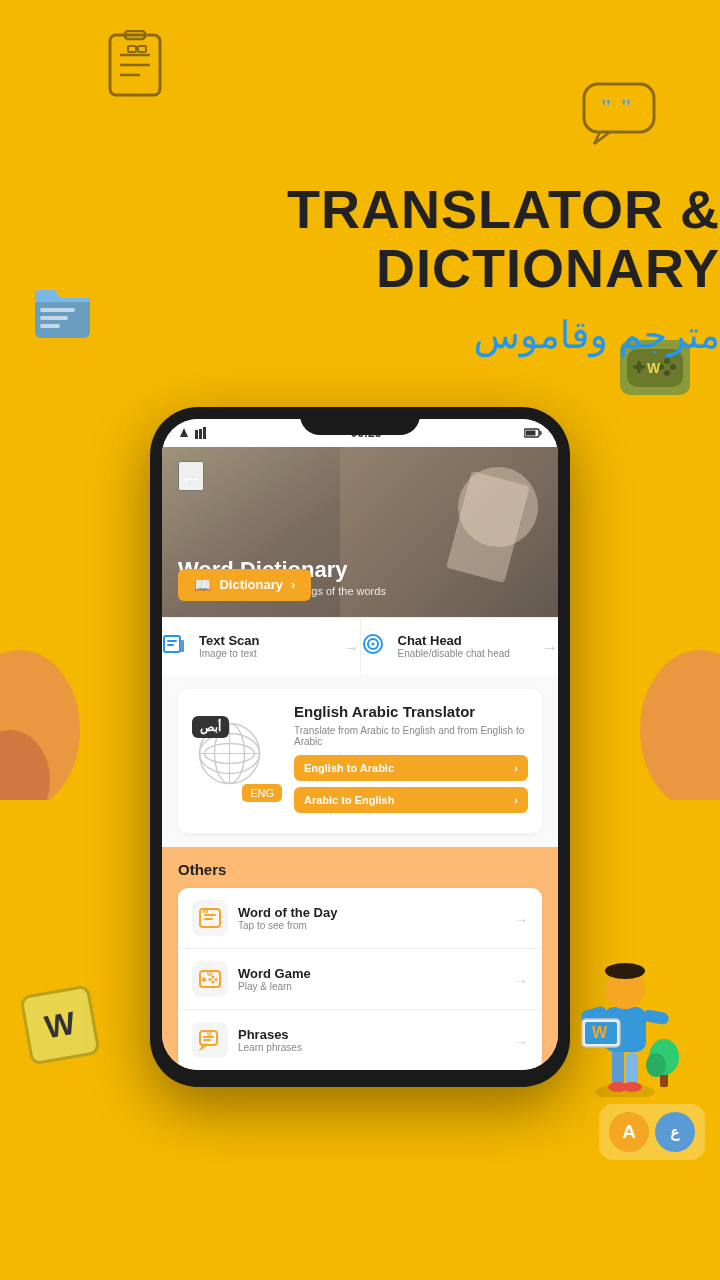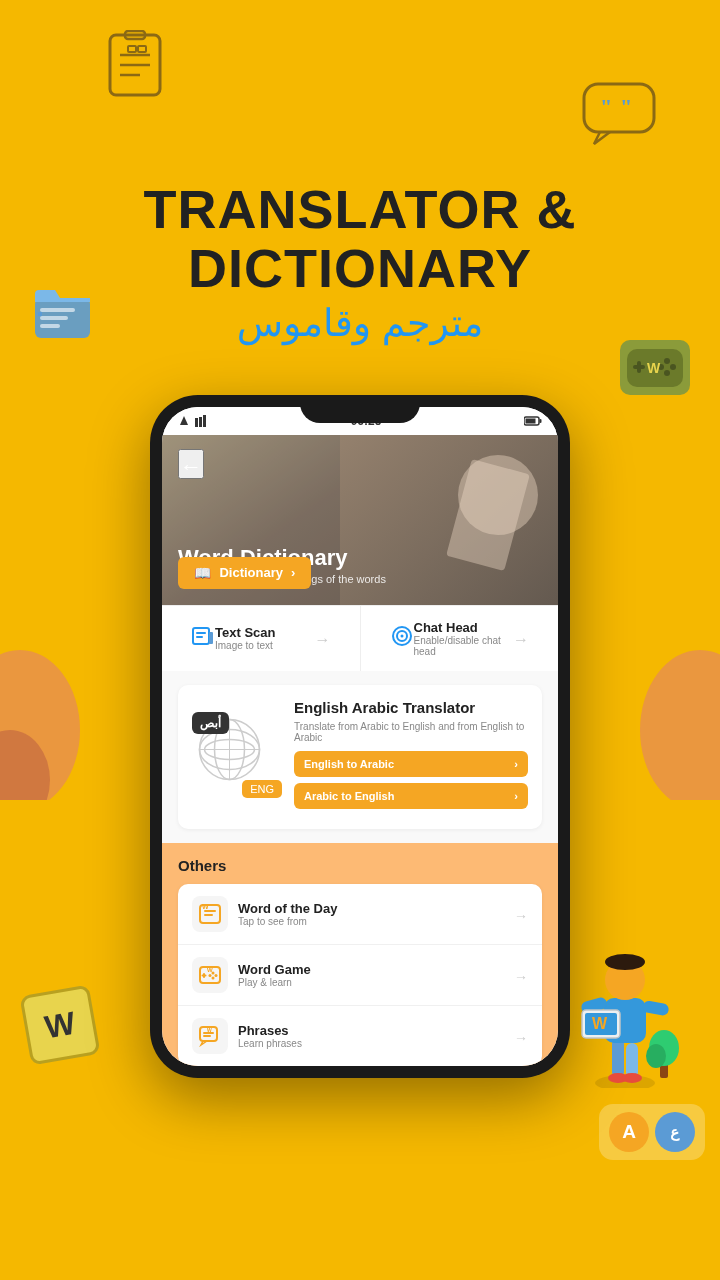--- a/index.html
+++ b/index.html
@@ -14,37 +14,37 @@
     }
 
     
     .bg-icon {
       position: absolute;
       pointer-events: none;
     }
 
     
     .headline-area {
-      text-align: center;
+      text-align: right;
       padding-top: 180px;
       padding-bottom: 20px;
       position: relative;
       z-index: 2;
     }
     .headline-area h1 {
       font-size: 56px;
       font-weight: 900;
       color: #222;
       line-height: 1.1;
       letter-spacing: 1px;
     }
     .headline-arabic {
       font-size: 38px;
       color: #2196F3;
-      margin-top: 2px;
+      margin-top: 14px;
       font-family: Arial, sans-serif;
       direction: rtl;
     }
 
     
     .phone-wrapper {
       position: relative;
       z-index: 3;
       display: flex;
       justify-content: center;
@@ -160,24 +160,24 @@
     }
 
     
     .feature-row {
       display: flex;
       background: #fff;
       border-top: 1px solid #eee;
     }
     .feature-card {
       flex: 1;
-      padding: 14px 29px;
-      display: flex;
-      align-items: center;
-      gap: 0;
+      padding: 14px 0;
+      display: flex;
+      align-items: center;
+      gap: 13px;
       border-right: 1px solid #eee;
       cursor: pointer;
     }
     .feature-card:last-child {
       border-right: none;
     }
     .feature-card-icon {
       font-size: 20px;
       color: #2196F3;
     }

